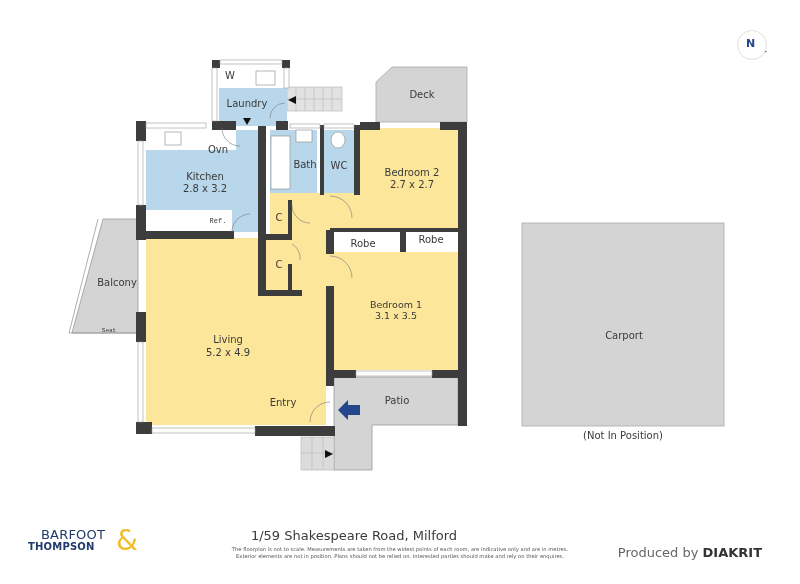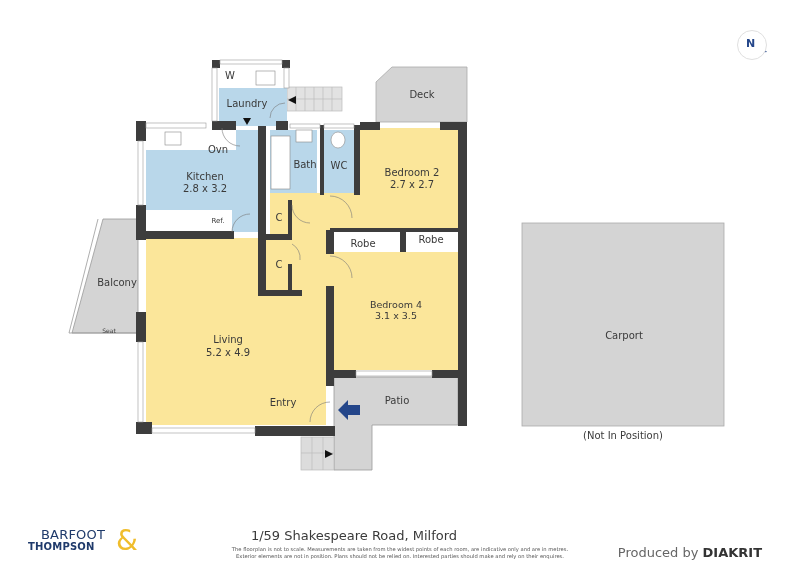--- a/index.html
+++ b/index.html
@@ -1,19 +1,19 @@
 <!DOCTYPE html>
 <html><head>
 <meta charset="utf-8">
 <style>
   html, body { margin:0; padding:0; background:#ffffff; }
   body { width:800px; height:584px; position:relative; overflow:hidden; font-family:"DejaVu Sans", sans-serif; }
   .plan { position:absolute; left:0; top:0; width:800px; height:584px; }
   .lbl { position:absolute; transform:translate(-50%,-50%); text-align:center; color:#3a3a3a; font-size:10px; line-height:12px; white-space:nowrap; font-family:"DejaVu Sans", sans-serif; }
-  .lbl.small { font-size:6px; line-height:7px; }
+  .lbl.small { font-size:6px; line-height:7px;font-family:Liberation Mono, monospace; }
   .lbl.mid { font-size:9.5px; }
   .footer-title { position:absolute; left:0; width:708px; top:528px; text-align:center; font-size:13px; color:#3a3a3a; }
   .disclaimer { position:absolute; left:0; width:800px; top:546px; text-align:center; font-size:5.2px; line-height:7px; color:#555; }
   .logo { position:absolute; left:28px; top:528px; width:120px; height:30px; }
   .logo .l1 { position:absolute; left:13px; top:0; font-size:13px; font-weight:normal; color:#1f3a6b; letter-spacing:0.2px; line-height:14px; }
   .logo .l2 { position:absolute; left:0; top:12px; font-size:10px; font-weight:bold; color:#1f3a6b; letter-spacing:0.2px; line-height:14px; }
   .logo .amp { position:absolute; left:88px; top:-2px; font-size:28px; color:#f0bd2b; line-height:30px; }
   .produced { position:absolute; right:38px; top:545px; font-size:13px; color:#666; }
   .produced b { color:#333; }
   .compass { position:absolute; left:737px; top:30px; width:28px; height:28px; border:1px solid #e0e0e0; border-radius:50%; background:#fff; }
@@ -144,21 +144,21 @@
 <div class="lbl small" style="left:218px;top:221px;font-size:7px;">Ref.</div>
 <div class="lbl" style="left:305px;top:165px;">Bath</div>
 <div class="lbl" style="left:339px;top:166px;">WC</div>
 <div class="lbl" style="left:412px;top:173px;">Bedroom 2</div>
 <div class="lbl" style="left:412px;top:185px;">2.7 x 2.7</div>
 <div class="lbl" style="left:422px;top:95px;">Deck</div>
 <div class="lbl" style="left:279px;top:218px;">C</div>
 <div class="lbl" style="left:279px;top:265px;">C</div>
 <div class="lbl" style="left:363px;top:244px;">Robe</div>
 <div class="lbl" style="left:431px;top:240px;">Robe</div>
-<div class="lbl mid" style="left:396px;top:305px;">Bedroom 4</div>
+<div class="lbl mid" style="left:396px;top:305px;">Bedroom 1</div>
 <div class="lbl mid" style="left:396px;top:316px;">3.1 x 3.5</div>
 <div class="lbl" style="left:117px;top:283px;">Balcony</div>
 <div class="lbl small" style="left:109px;top:330px;">Seat</div>
 <div class="lbl" style="left:228px;top:340px;">Living</div>
 <div class="lbl" style="left:228px;top:353px;">5.2 x 4.9</div>
 <div class="lbl" style="left:283px;top:403px;">Entry</div>
 <div class="lbl" style="left:397px;top:401px;">Patio</div>
 <div class="lbl" style="left:624px;top:336px;">Carport</div>
 <div class="lbl" style="left:623px;top:436px;">(Not In Position)</div>
 

